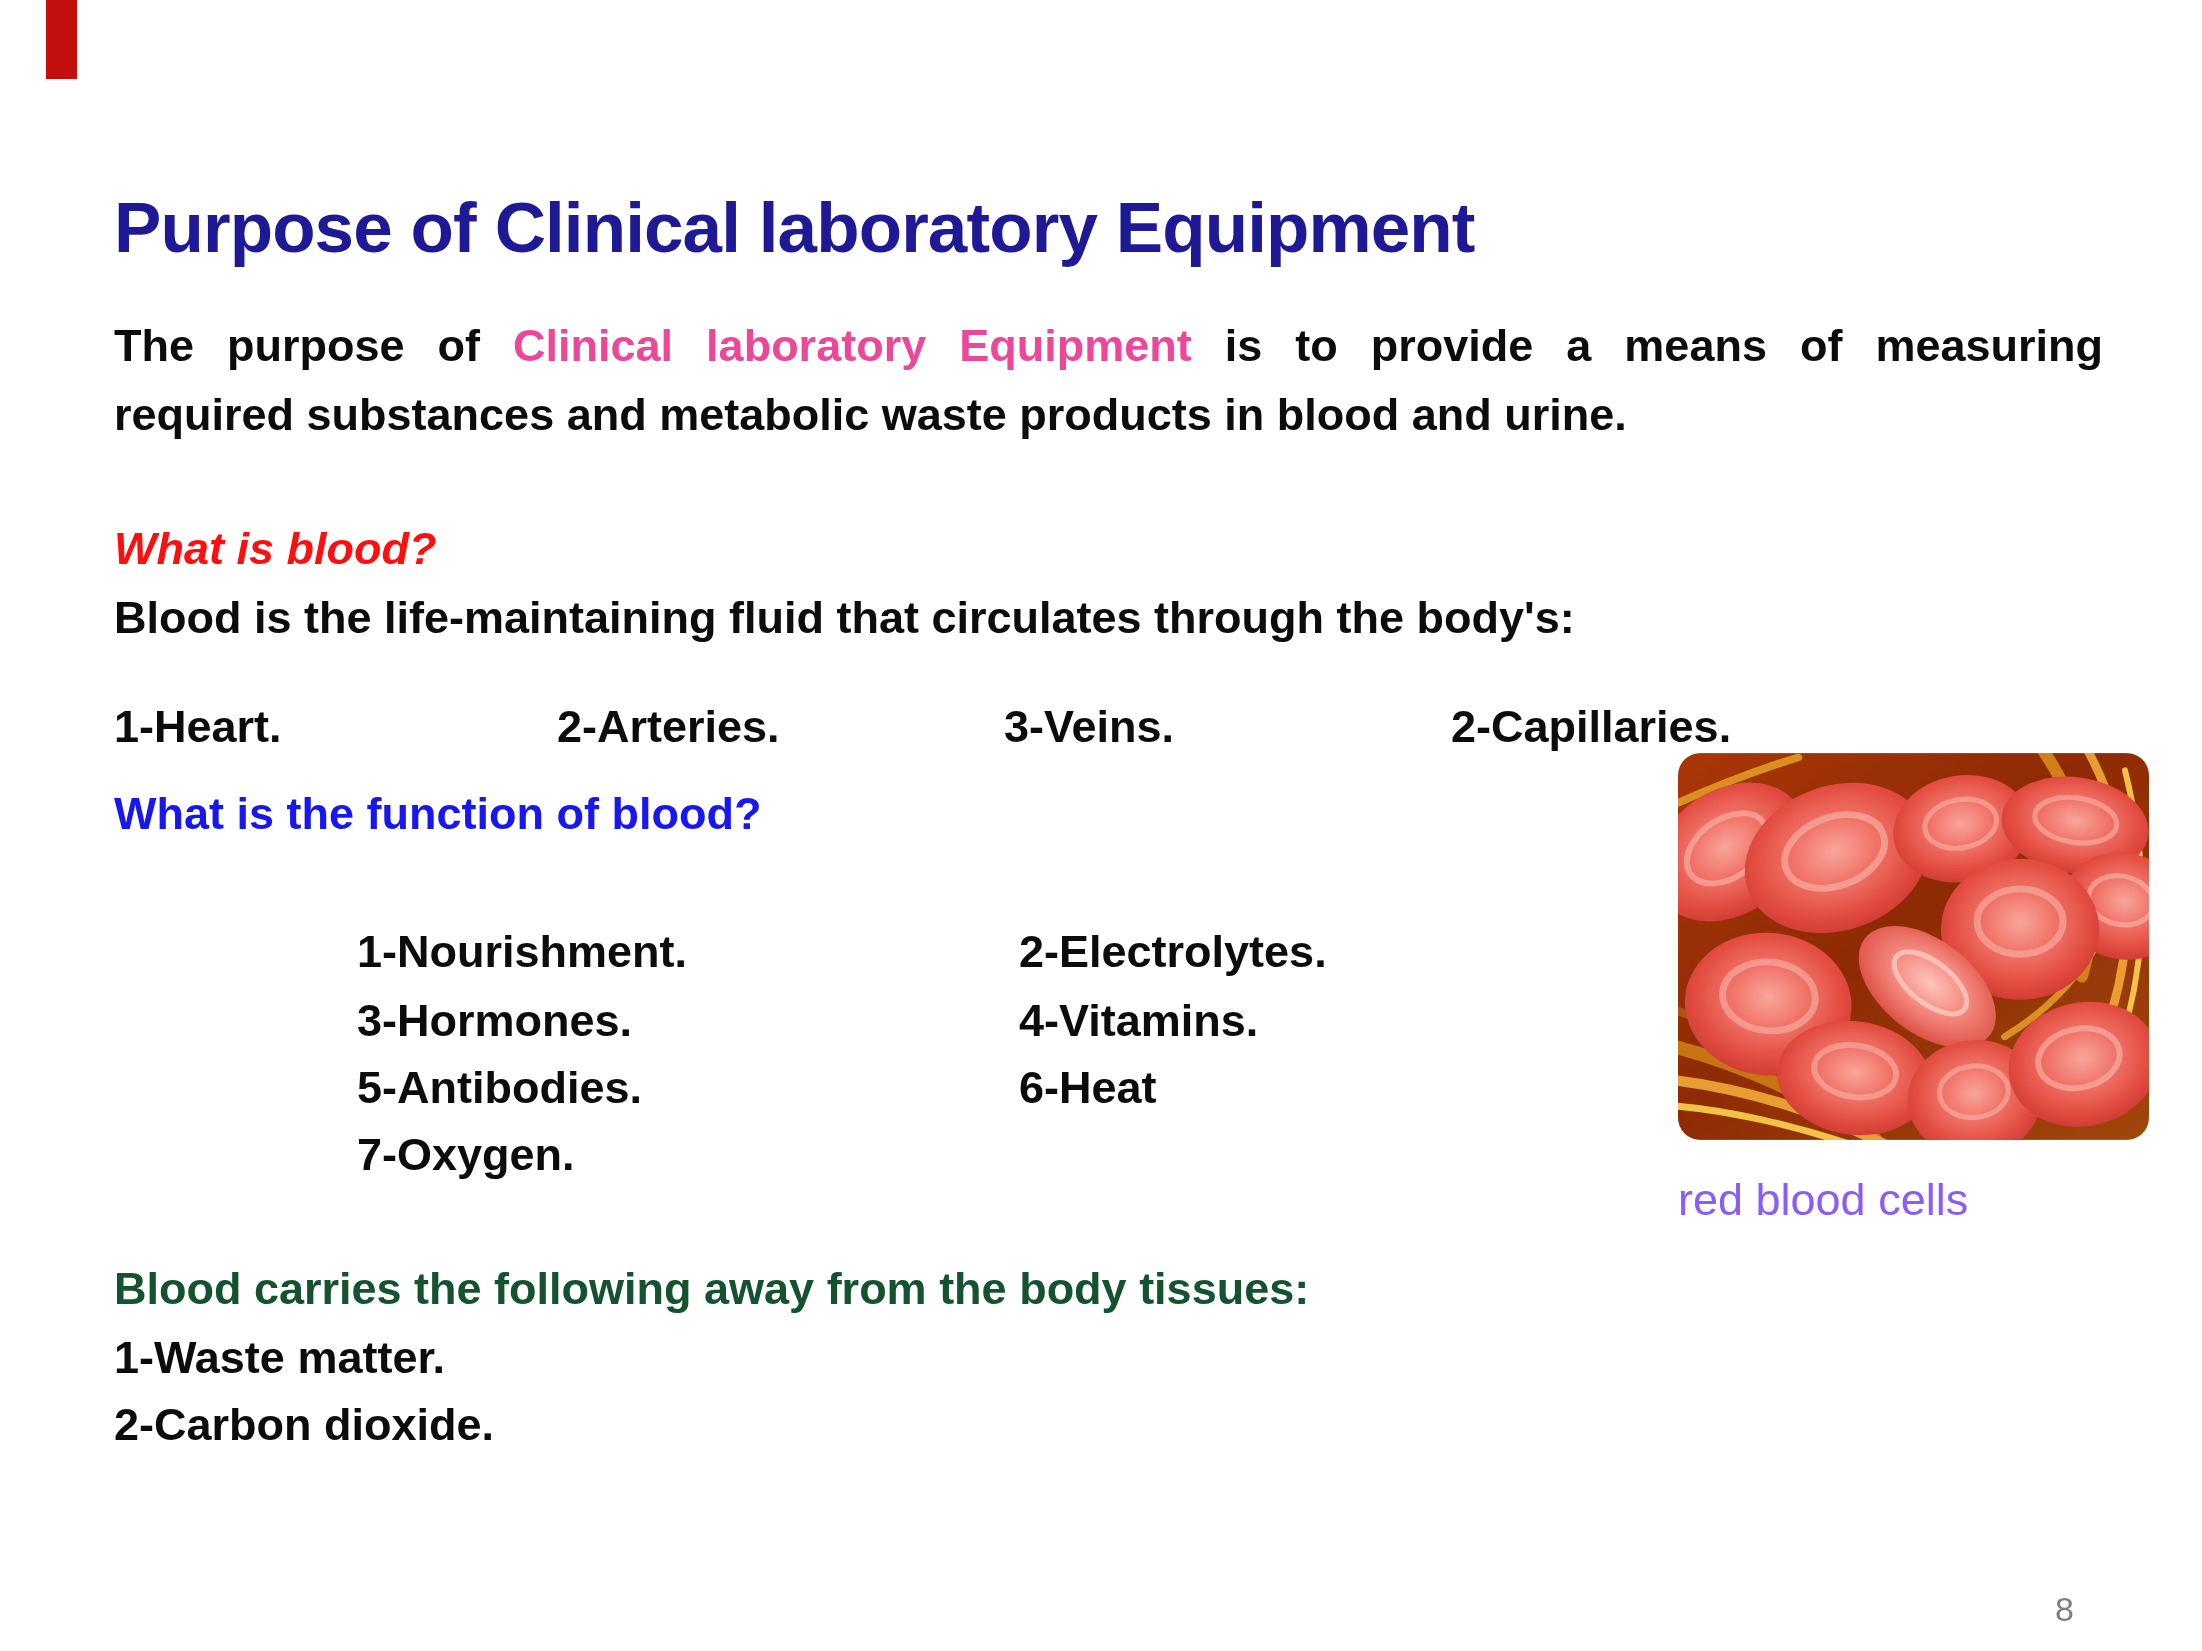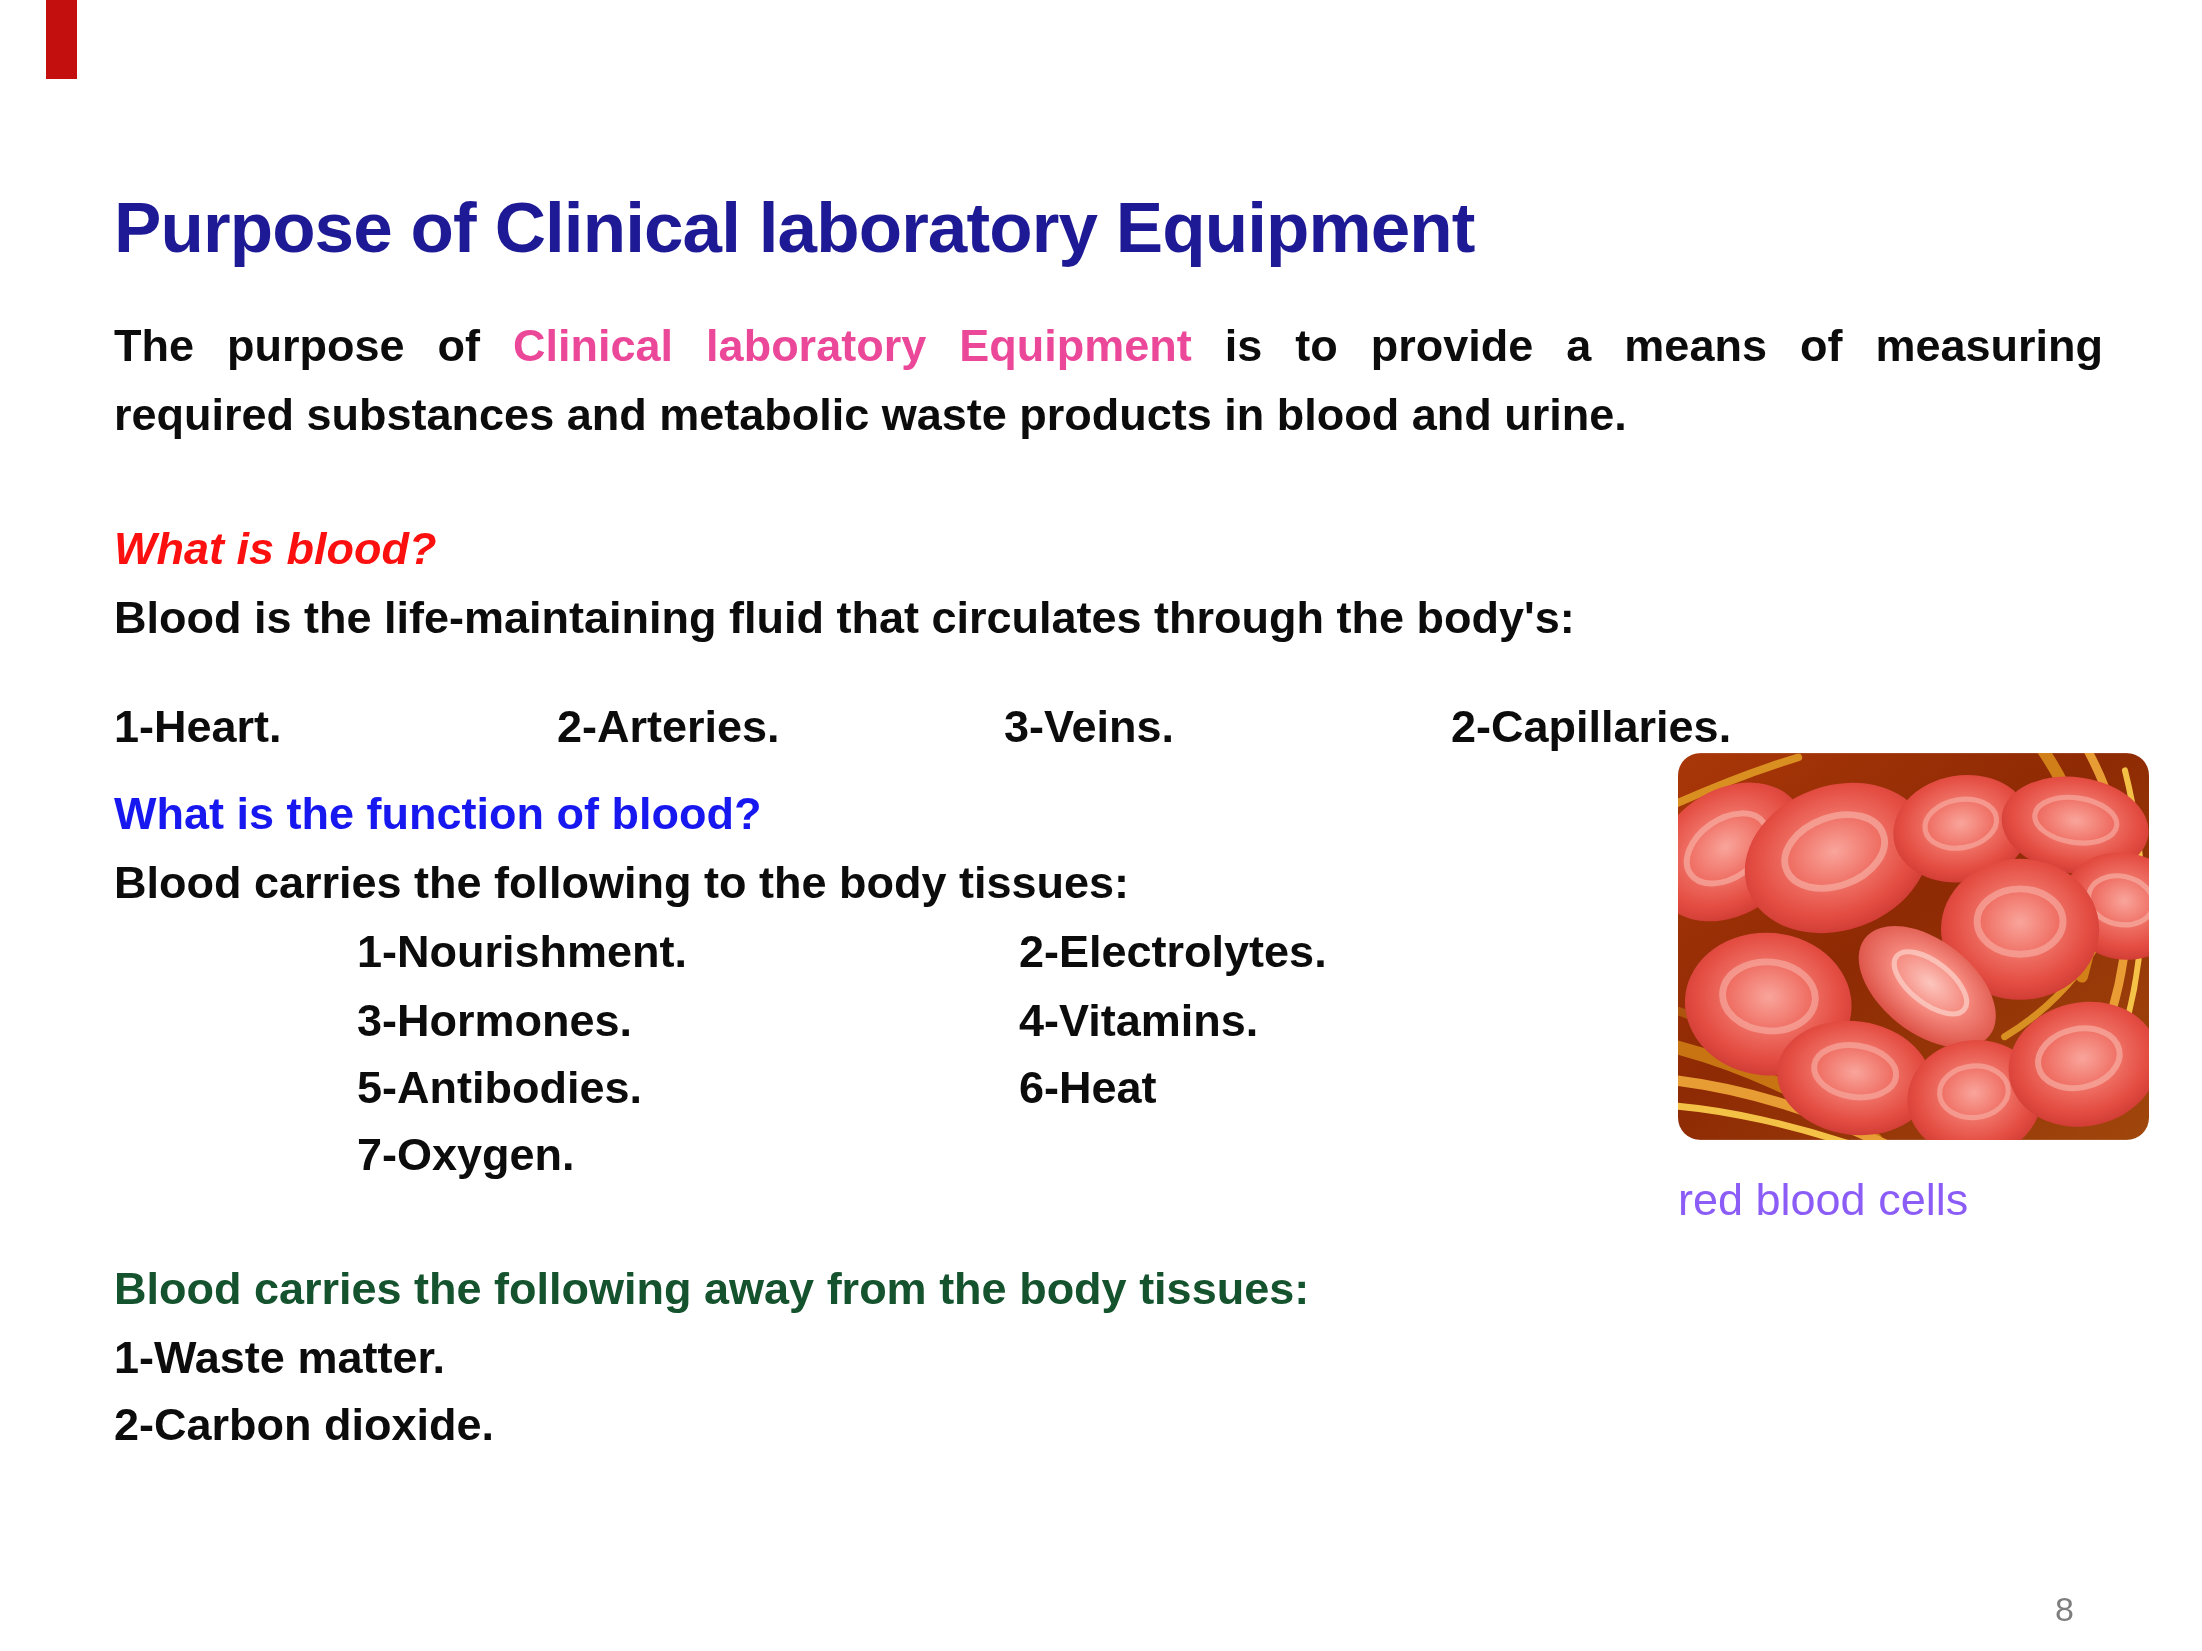--- a/index.html
+++ b/index.html
@@ -46,21 +46,20 @@
   <div class="abs body-line intro1"><span>The purpose of </span><span class="hl" style="color: #ec4899;">Clinical laboratory Equipment</span><span> is to provide a means of measuring</span></div>
   <div class="abs body-line intro2">required substances and metabolic waste products in blood and  urine.</div>
 
   <div class="abs body-line h-blood" style="color: rgb(251, 15, 15);">What is blood?</div>
   <div class="abs body-line blood-desc">Blood is the life-maintaining fluid that circulates through the body's:</div>
   <div class="abs body-line vessels">
     <span class="c1">1-Heart.</span><span class="c2">2-Arteries.</span><span class="c3">3-Veins.</span><span>2-Capillaries.</span>
   </div>
 
   <div class="abs body-line h-func" style="color: rgb(23, 23, 240);">What is the function of blood?</div>
-  <div class="abs body-line func-desc">Blood carries the following to the body tissues:</div>
 
   <div class="abs body-line func-row fr0">
     <span class="colL">1-Nourishment.</span><span>2-Electrolytes.</span>
   </div>
   <div class="abs body-line func-row fr1">
     <span class="colL">3-Hormones.</span><span>4-Vitamins.</span>
   </div>
   <div class="abs body-line func-row fr2">
     <span class="colL">5-Antibodies.</span><span>6-Heat</span>
   </div>

